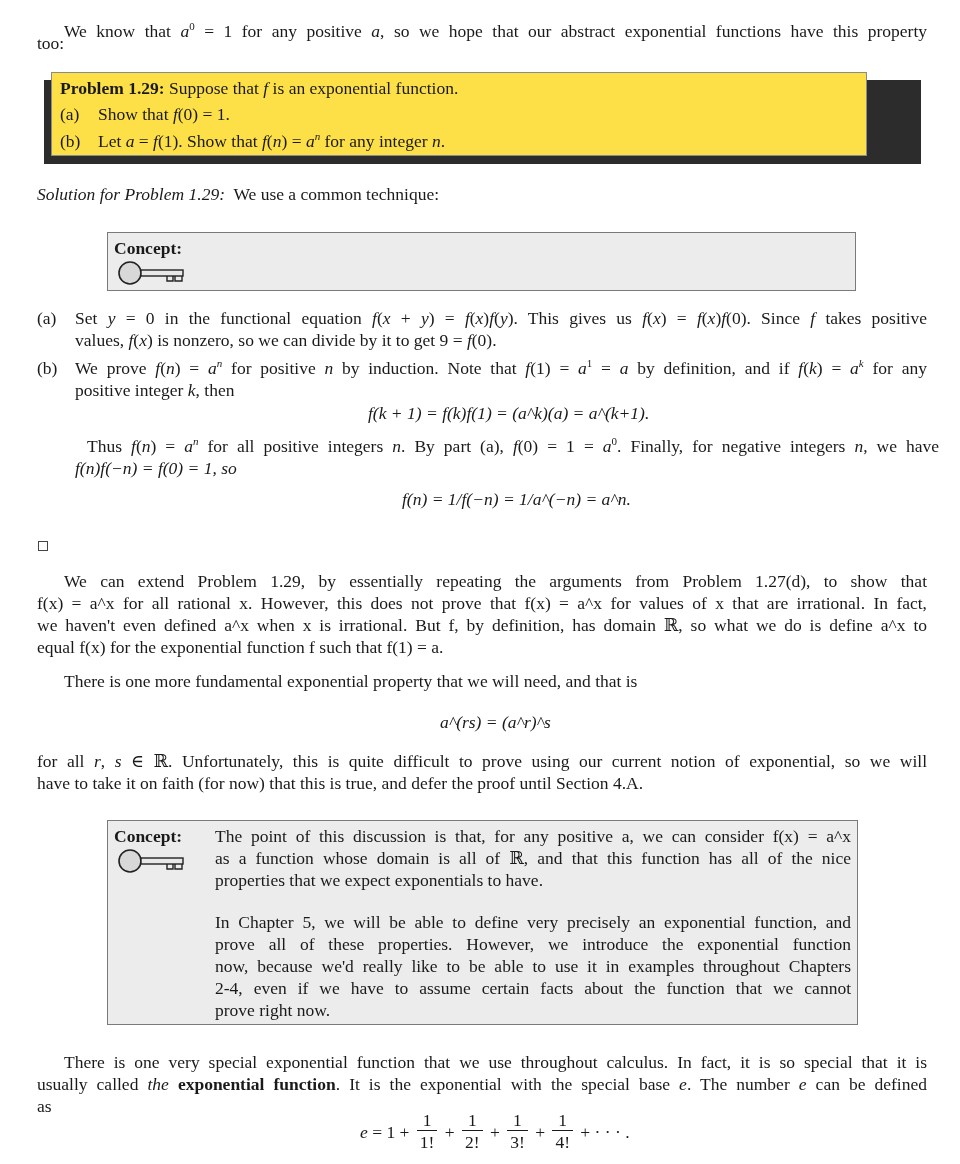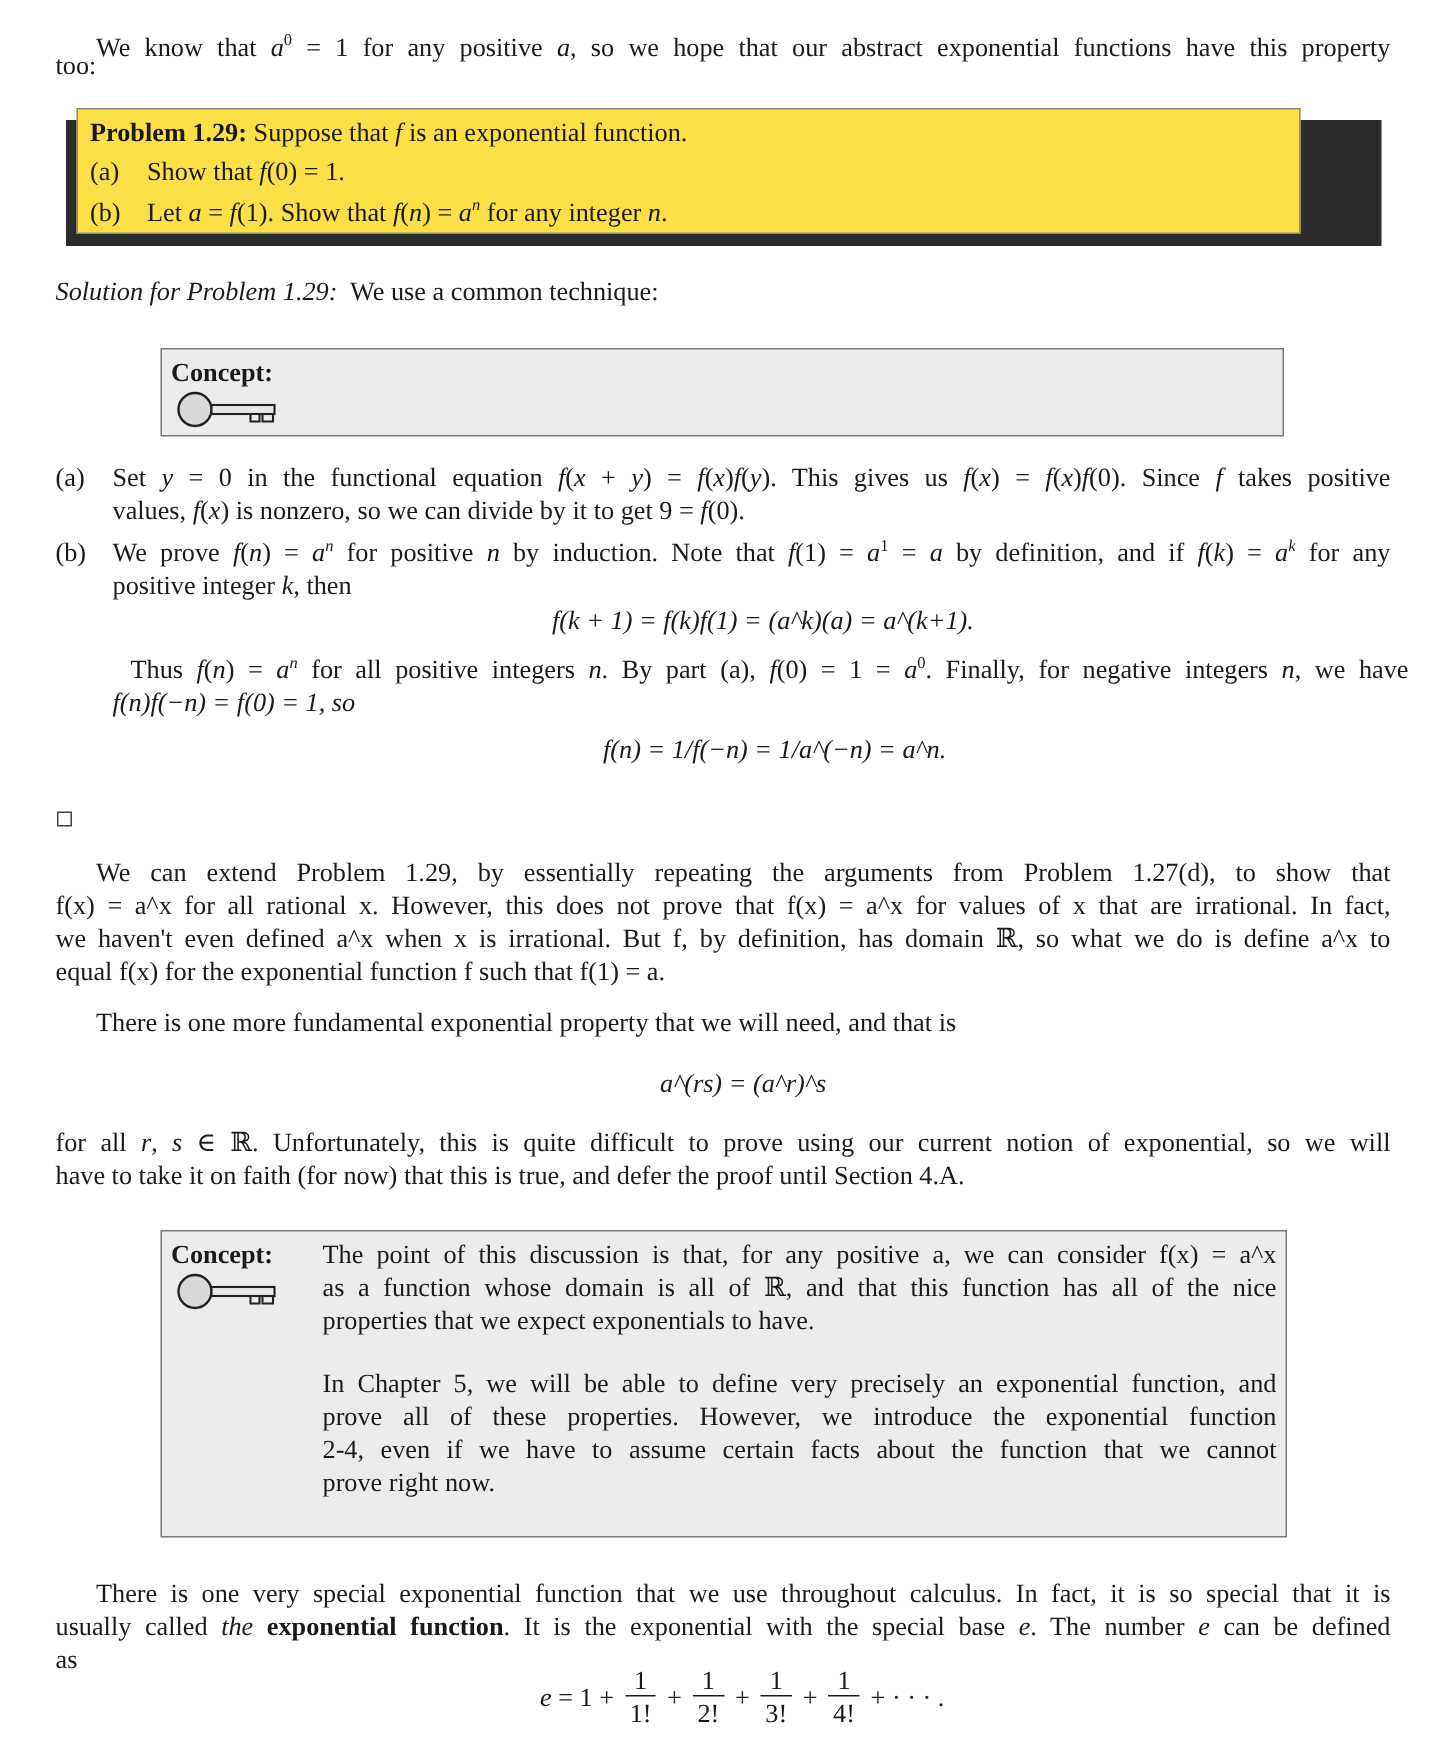--- a/index.html
+++ b/index.html
@@ -118,20 +118,21 @@
     <path d="M50 16 v5 h6 v-5 M58 16 v5 h7 v-5" fill="none" stroke="#222" stroke-width="1.4"></path>
   </svg>
   <div class="concept-text" style="top:4px;">
     <span class="ln jl">The point of this discussion is that, for any positive a, we can consider f(x) = a^x</span>
     <span class="ln jl">as a function whose domain is all of ℝ, and that this function has all of the nice</span>
     <span class="ln">properties that we expect exponentials to have.</span>
   </div>
   <div class="concept-text" style="top:90px;">
     <span class="ln jl">In Chapter 5, we will be able to define very precisely an exponential function, and</span>
     <span class="ln jl">prove all of these properties.  However, we introduce the exponential function</span>
+    <span class="ln jl">now, because we'd really like to be able to use it in examples throughout Chapters</span>
     <span class="ln jl">2-4, even if we have to assume certain facts about the function that we cannot</span>
     <span class="ln">prove right now.</span>
   </div>
 </div>
 
 <div class="line justify" style="left:37px; top:1051px; width:890px; padding-left:27px; box-sizing:border-box;">There is one very special exponential function that we use throughout calculus. In fact, it is so special that it is</div>
 <div class="line justify" style="left:37px; top:1073px; width:890px;">
   <span>usually called </span><i>the</i><b> exponential function</b><span>. It is the exponential with the special base </span><i>e</i><span>. The number </span><i>e</i><span> can be defined</span>
 </div>
 <div class="line" style="left:37px; top:1095px;">as</div>

